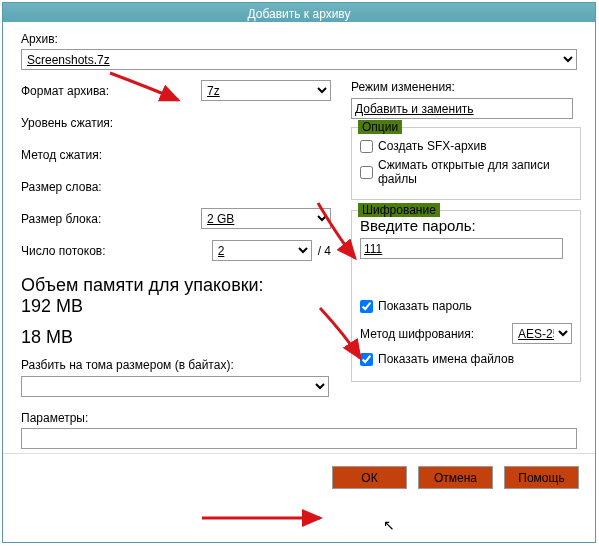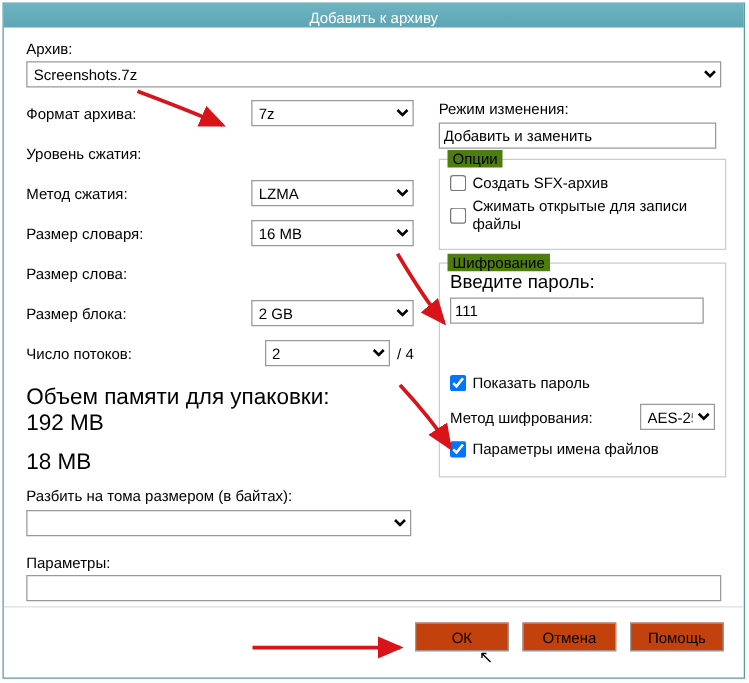--- a/index.html
+++ b/index.html
@@ -2,21 +2,21 @@
 <html><head>
   <meta charset="utf-8">
   <style>
     * { box-sizing: border-box; margin: 0; padding: 0; font-family: Tahoma, Arial, sans-serif; }
     body { background: #fff; width: 599px; height: 546px; position: relative; overflow: hidden; }
     .window { width: 594px; height: 541px; border: 1px solid #5a9aa8; position: absolute; top: 2px; left: 2px; background: #fff; }
     .titlebar { background: linear-gradient(to bottom, #6eb3c0, #5da6b5); height: 19px; color: #fff; font-size: 12px; text-align: center; line-height: 23px; }
     .content { padding: 10px 14px 4px 18px; font-size: 12px; }
     .row { display: flex; align-items: center; margin-bottom: 8px; }
     .label { font-size: 12px; }
-    select, input[type="text"] { border: 1px solid #999; font-size: 12px; padding: 1px 3px; height: 21px; background: #fff; }
+    select, input[type="text"] { border: 1px solid #999; font-size: 12px; padding: 1px 3px; height: 21px; background: #fff; text-decoration: underline; }
     select { padding: 1px; }
     .archive-select { width: 556px; height: 21px; }
     .columns { display: flex; gap: 20px; margin-top: 10px; }
     .col-left { width: 310px; }
     .col-right { flex: 1; }
     .form-row { display: flex; align-items: center; justify-content: space-between; margin-bottom: 11px; height: 21px; }
     .form-label { font-size: 12px; }
     .form-select { width: 130px; }
     .suffix { margin-left: 6px; font-size: 12px; }
     .info-row { display: flex; justify-content: space-between; margin-bottom: 10px; font-size: 18px; flex-direction: column; }
@@ -63,25 +63,20 @@
       <div class="col-left">
         <div class="form-row">
           <span class="form-label">Формат архива:</span>
           <select class="form-select"><option>7z</option></select>
         </div>
         <div class="form-row">
           <span class="form-label">Уровень сжатия:</span>
         </div>
         <div class="form-row">
           <span class="form-label">Метод сжатия:</span>
-          <select class="form-select"><option>LZMA</option></select>
-        </div>
-        <div class="form-row">
-          <span class="form-label">Размер словаря:</span>
-          <select class="form-select"><option>16 MB</option></select>
         </div>
         <div class="form-row">
           <span class="form-label">Размер слова:</span>
         </div>
         <div class="form-row">
           <span class="form-label">Размер блока:</span>
           <select class="form-select"><option>2 GB</option></select>
         </div>
         <div class="form-row">
           <span class="form-label">Число потоков:</span>
@@ -129,21 +124,21 @@
             <span>Показать пароль</span>
           </label>
 
           <div class="enc-row">
             <span>Метод шифрования:</span>
             <select class="enc-select"><option>AES-256</option></select>
           </div>
 
           <label class="check-row" style="margin-top:8px;">
             <input type="checkbox" checked="" style="">
-            <span>Параметры имена файлов</span>
+            <span>Показать имена файлов</span>
           </label>
         </div>
       </div>
     </div>
 
     <div class="params-label">Параметры:</div>
     <input type="text" class="params-input" value="" style="">
   </div>
 
   <div class="footer">

